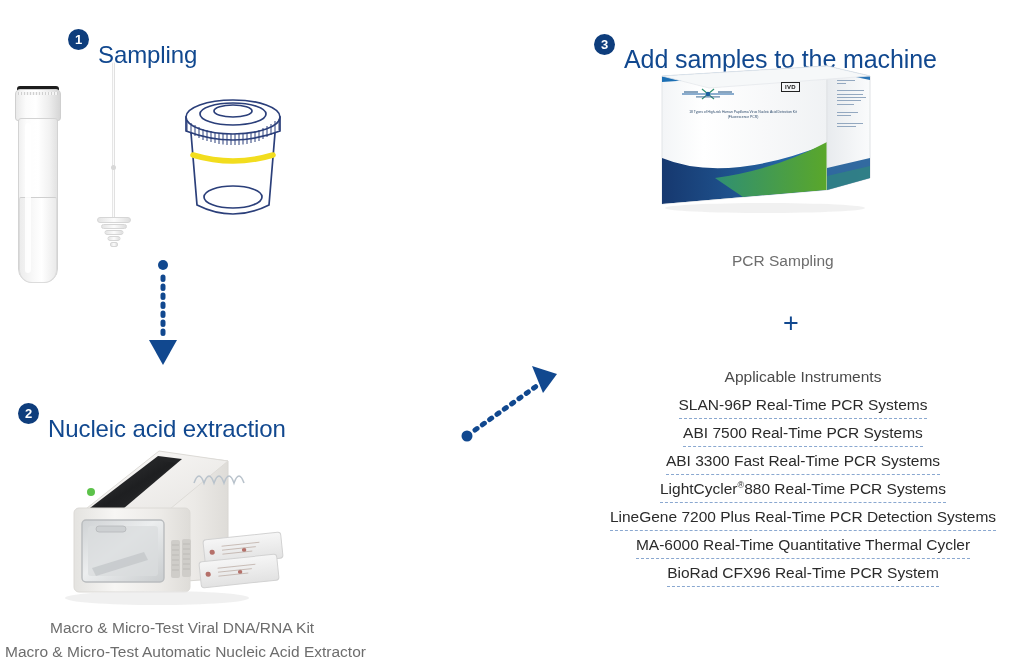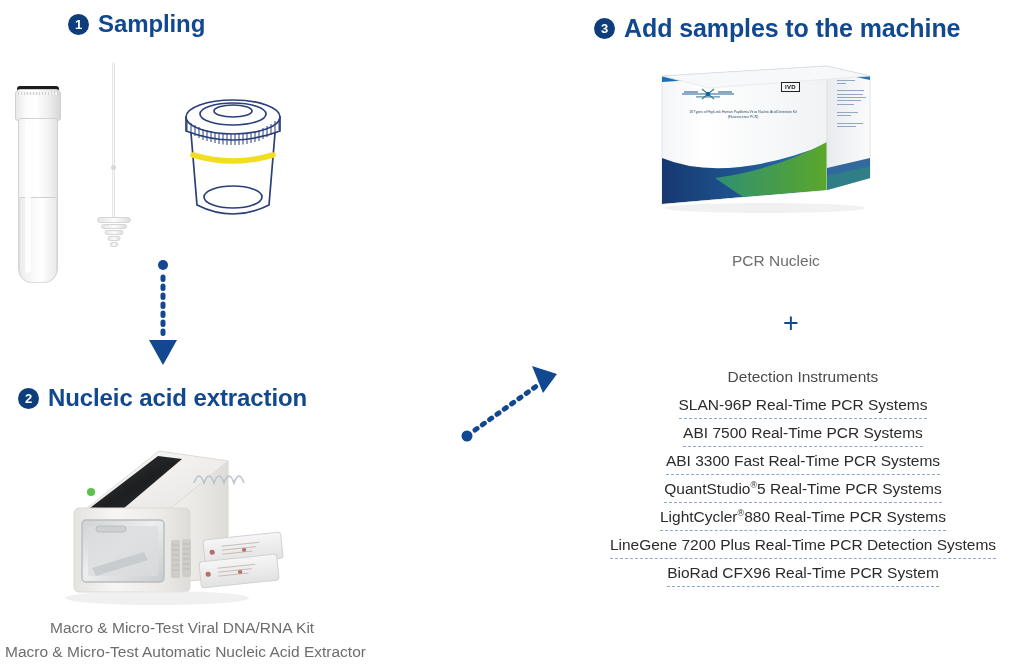--- a/index.html
+++ b/index.html
@@ -32,22 +32,23 @@
     color: #ffffff;
     font-size: 13px;
     font-weight: bold;
     line-height: 21px;
     text-align: center;
     flex: 0 0 auto;
   }
   .step-title {
     color: #11488f;
     font-size: 24px;
-    font-weight: bold;
+    font-weight: normal;
     letter-spacing: -0.1px;
+    margin-top: 31px;
   }
   #step1 { left: 68px;  top: 10px; }
   #step2 { left: 18px;  top: 384px; }
   #step3 { left: 594px; top: 14px; }
   #step3 .step-title { font-size: 25px; }
 
   
   #sampling-art { position: absolute; left: 0; top: 62px; width: 300px; height: 200px; }
 
   
@@ -404,40 +405,40 @@
       <i style="width:95%"></i>
     <i style="width:80%"></i>
       <i style="width:55%;margin-bottom:7px"></i>
     <i style="width:70%"></i>
       <i style="width:45%;margin-bottom:7px"></i>
     <i style="width:88%"></i>
       <i style="width:62%"></i>
   </div>
 </div>
 
-<div class="caption" id="cap-pcr">PCR Nucleic</div>
+<div class="caption" id="cap-pcr">PCR Sampling</div>
 <div class="plus-sign">+</div>
 
 <div id="instr">
-  <div id="instr-title">Detection Instruments</div>
+  <div id="instr-title">Applicable Instruments</div>
 
   <div class="instr-row">
     <span class="instr-label">SLAN-96P Real-Time PCR Systems</span>
   </div>
   <div class="instr-row">
     <span class="instr-label">ABI 7500 Real-Time PCR Systems</span>
   </div>
   <div class="instr-row">
     <span class="instr-label">ABI 3300 Fast Real-Time PCR Systems</span>
   </div>
   <div class="instr-row">
-    <span class="instr-label"><span>QuantStudio</span><sup>®</sup><span>5 Real-Time PCR Systems</span></span>
-  </div>
-  <div class="instr-row">
     <span class="instr-label"><span>LightCycler</span><sup>®</sup><span>880 Real-Time PCR Systems</span></span>
   </div>
   <div class="instr-row">
     <span class="instr-label">LineGene 7200 Plus Real-Time PCR Detection Systems</span>
   </div>
   <div class="instr-row">
+    <span class="instr-label">MA-6000 Real-Time Quantitative Thermal Cycler</span>
+  </div>
+  <div class="instr-row">
     <span class="instr-label">BioRad CFX96 Real-Time PCR System</span>
   </div>
 </div>
 
 </body></html>

